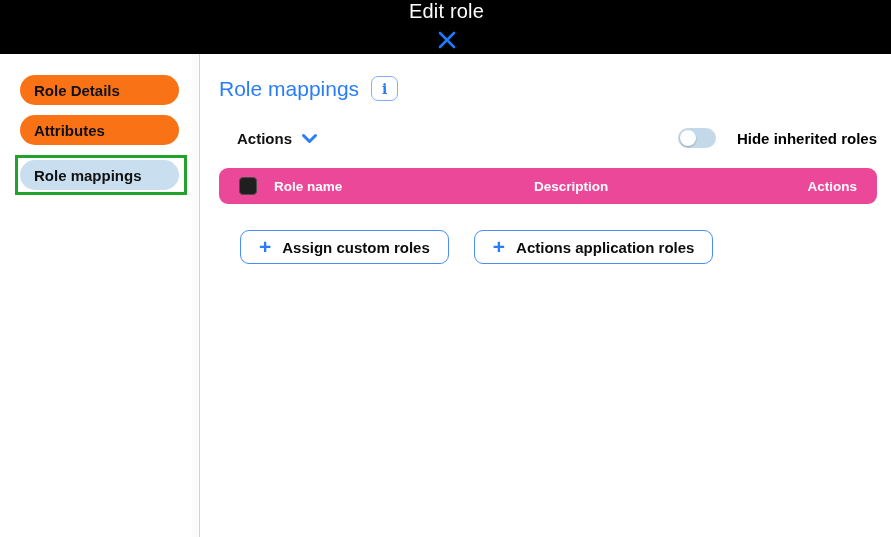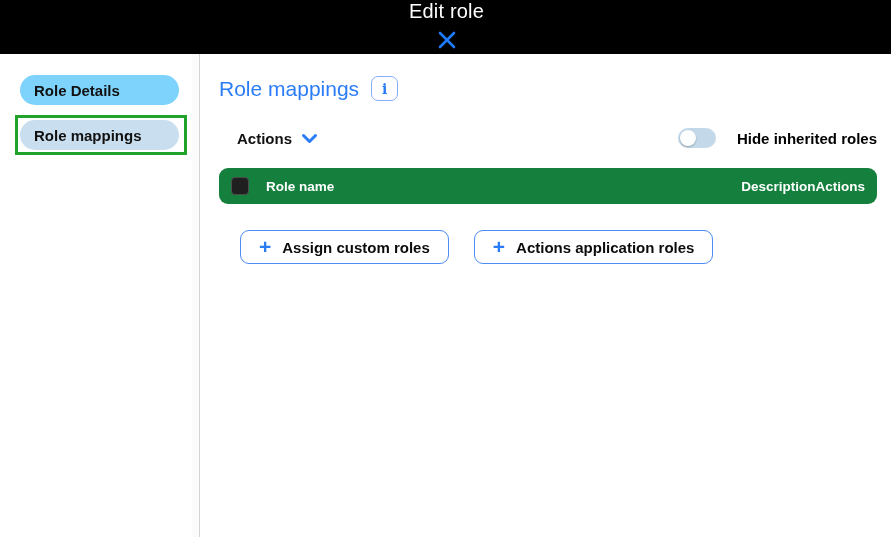--- a/index.html
+++ b/index.html
@@ -40,21 +40,21 @@
   .sidebar {
     width: 200px;
     flex: 0 0 200px;
     border-right: 1px solid #d4d4d4;
     box-shadow: inset -7px 0 0 0 #fbfbfb;
     padding-top: 21px;
   }
   .side-item {
     margin: 0 20px 10px 20px;
     height: 30px;
-    background: #7dd3fc;
+    background: #f97316;
     border-radius: 15px;
     display: flex;
     align-items: center;
     padding: 0 14px;
     font-size: 15px;
     font-weight: 700;
     color: #111111;
     cursor: pointer;
     width: 159px;
   }
@@ -141,41 +141,41 @@
   }
   .toggle-label {
     font-size: 15px;
     font-weight: 700;
     color: #000000;
   }
   
   .table-header {
     margin-top: 20px;
     height: 36px;
-    background: #15803d;
+    background: #ec4899;
     border-radius: 9px;
     display: flex;
     align-items: center;
     color: #ffffff;
     font-size: 13.5px;
     font-weight: 700;
-    padding: 0 12px;
+    padding: 0 20px;
   }
   .th-checkbox {
     width: 18px;
     height: 18px;
     border-radius: 4px;
     background: #1f1f1f;
     border: 1px solid #4c4c4c;
     margin-right: 17px;
     cursor: pointer;
     padding: 0;
   }
   .th-rolename { flex: 0 0 260px; text-align: left; }
-  .th-description { flex: 1; text-align: right; }
+  .th-description { flex: 1; text-align: left; }
   .th-actions { flex: 0 0 auto; text-align: right; }
   
   .assign-row {
     margin-top: 26px;
     margin-left: 21px;
     display: flex;
     gap: 25px;
   }
   .assign-btn {
     display: flex;
@@ -214,20 +214,23 @@
     </span>
   </button>
 </div>
 
 <div class="layout">
 
   <div class="sidebar">
     <div class="side-item">
       <span>Role Details</span>
     </div>
+    <div class="side-item">
+      <span>Attributes</span>
+    </div>
     <div class="selected-wrap">
       <div class="side-item">
         <span>Role mappings</span>
       </div>
     </div>
   </div>
 
   <div class="main">
 
     <div class="heading-row">

